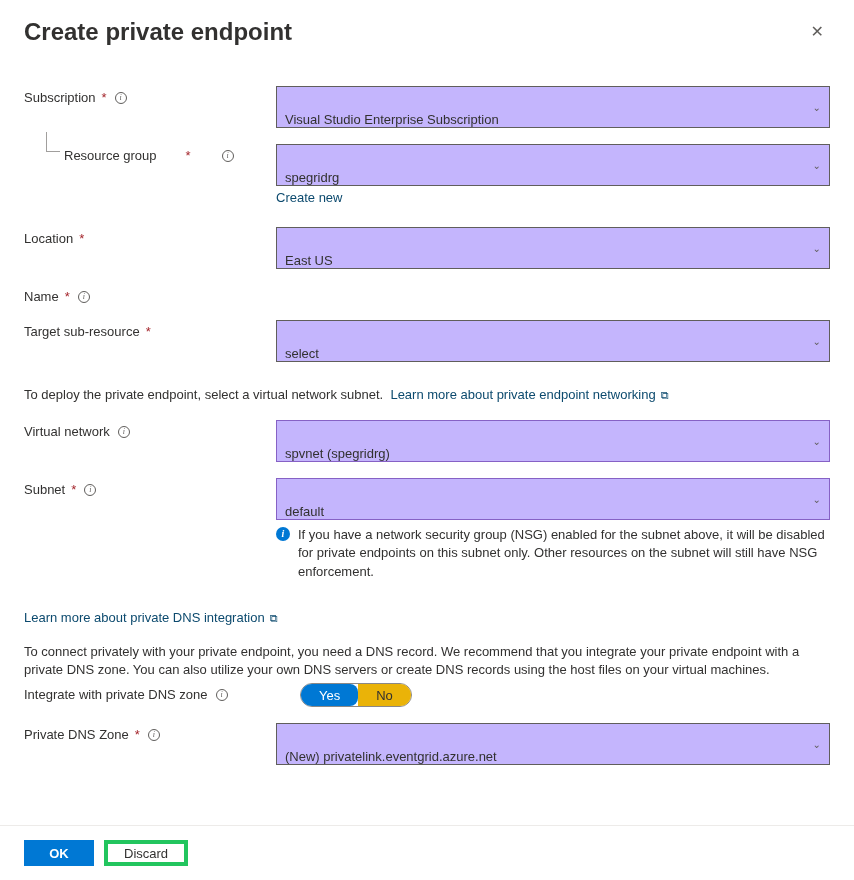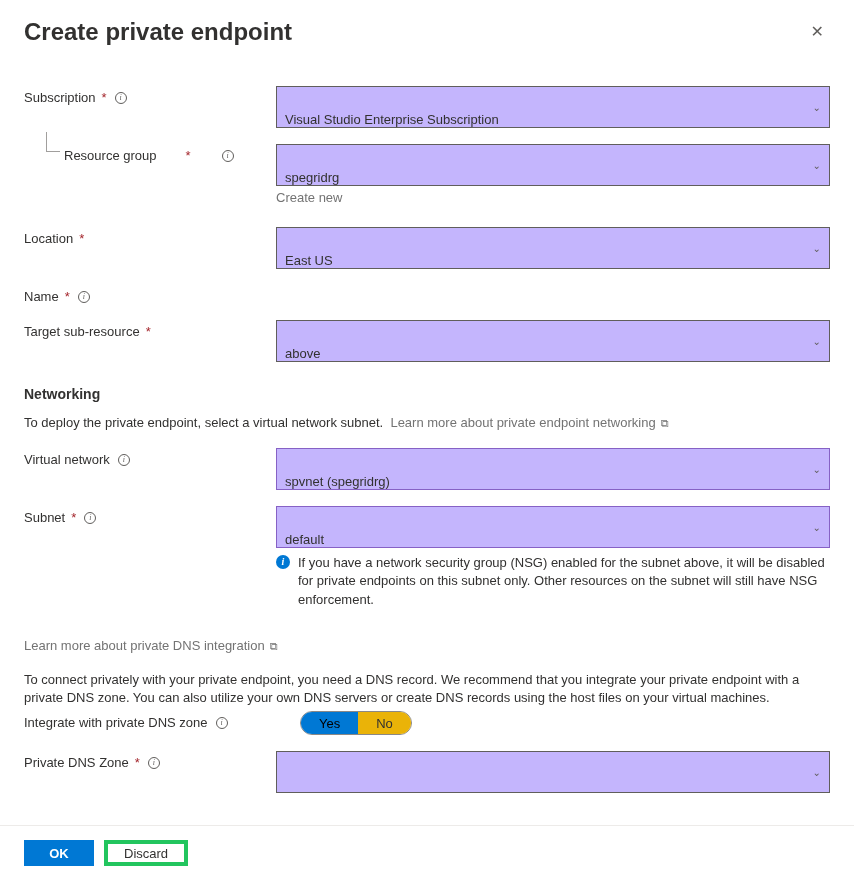--- a/index.html
+++ b/index.html
@@ -126,21 +126,21 @@
     position: absolute;
     right: 8px;
     top: 6px;
     width: 10px;
     height: 5px;
     border-left: 1.5px solid #107c10;
     border-bottom: 1.5px solid #107c10;
     transform: rotate(-45deg);
   }
   .link {
-    color: #737373;
+    color: #0c4a6e;
     cursor: pointer;
     font-size: 13px;
   }
   .sublink {
     margin-top: 4px;
     display: inline-block;
   }
   .section-heading {
     font-weight: 600;
     font-size: 14px;
@@ -174,22 +174,22 @@
     padding: 0 18px;
     font-size: 13px;
     display: flex;
     align-items: center;
     cursor: pointer;
     background: #eab308;
     color: #323130;
   }
   .toggle-opt.active {
     background: #0078d4;
-    color: #000000;
-    border-radius: 0;
+    color: #ffffff;
+    border-radius: 8px;
     margin: 0;
   }
   .footer {
     position: absolute;
     bottom: 0;
     left: 0;
     right: 0;
     border-top: 1px solid #edebe9;
     padding: 14px 24px;
     display: flex;
@@ -277,27 +277,26 @@
     </div>
   </div>
 
   <div class="form-row" style="margin-bottom:24px;">
     <div class="label-col">
       <span>Target sub-resource</span>
       <span class="required">*</span>
     </div>
     <div class="field-col">
       <div class="select">
-        <span>above</span>
-        <span class="chev">⌄</span>
-      </div>
-    </div>
-  </div>
-
-  <div class="section-heading">Networking</div>
+        <span>select</span>
+        <span class="chev">⌄</span>
+      </div>
+    </div>
+  </div>
+
   <p class="section-text">
     <span>To deploy the private endpoint, select a virtual network subnet.</span>
     &nbsp;<span class="link"><span>Learn more about private endpoint networking</span><span class="ext-link-icon"> ⧉</span></span>
   </p>
 
   <div class="form-row">
     <div class="label-col">
       <span>Virtual network</span>
       <span class="info-icon">i</span>
     </div>
@@ -348,20 +347,21 @@
   </div>
 
   <div class="form-row">
     <div class="label-col">
       <span>Private DNS Zone</span>
       <span class="required">*</span>
       <span class="info-icon">i</span>
     </div>
     <div class="field-col">
       <div class="select">
+        <span>(New) privatelink.eventgrid.azure.net</span>
         <span class="chev">⌄</span>
       </div>
     </div>
   </div>
 </div>
 
 <div class="footer">
   <button class="btn btn-primary">OK</button>
   <button class="btn btn-secondary">Discard</button>
 </div>

